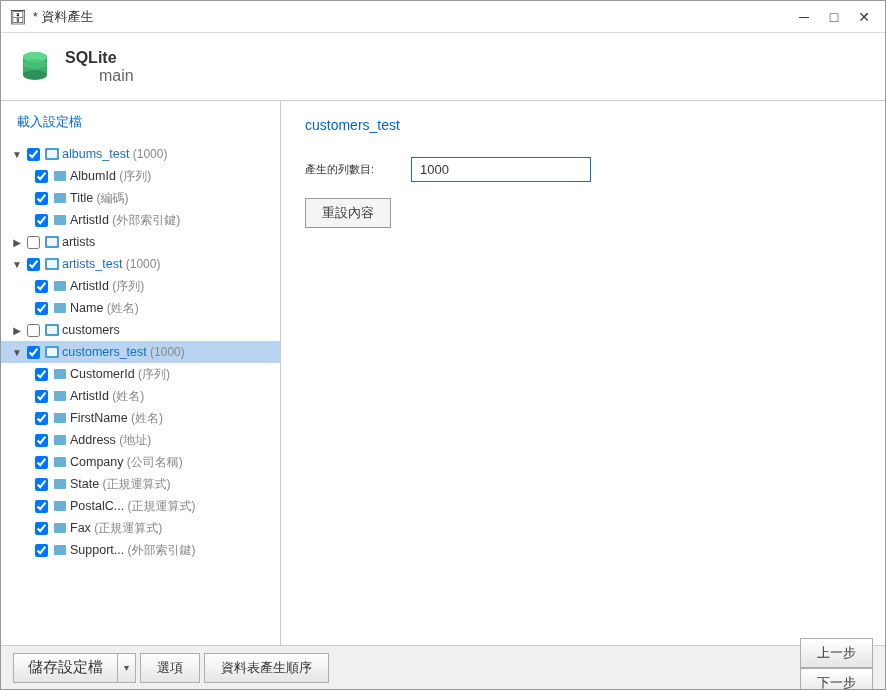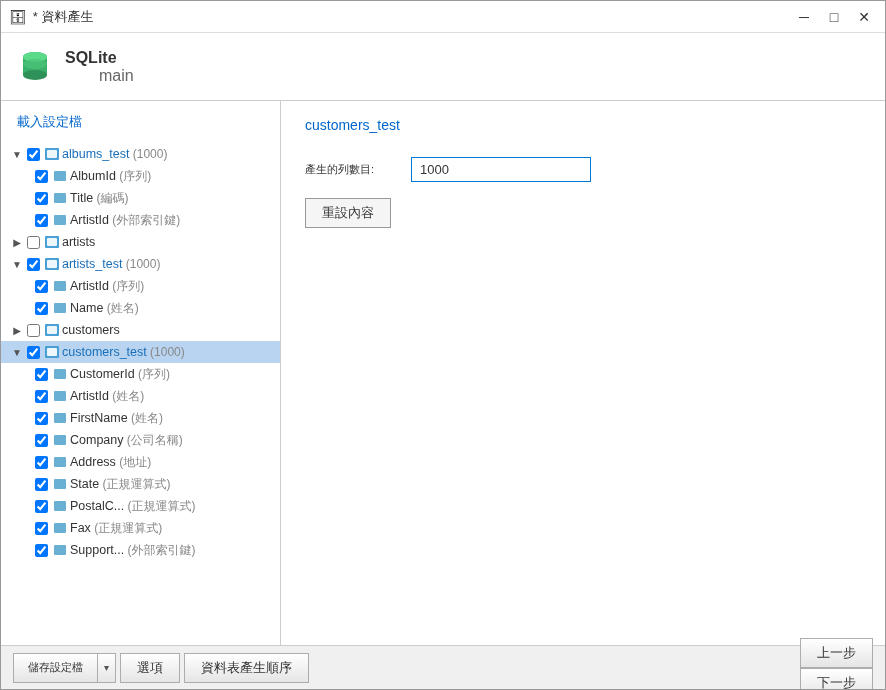--- a/index.html
+++ b/index.html
@@ -151,21 +151,21 @@
     }
     .toolbar-btn-split {
       display: flex;
       height: 30px;
     }
     .toolbar-btn-split .main-part {
       border: 1px solid #adadad;
       background: linear-gradient(to bottom, #fff 0%, #e5e5e5 100%);
       padding: 5px 14px;
       cursor: pointer;
-      font-size: 11px;
+      font-size: 15px;
       color: #333;
       display: flex; align-items: center;
       border-right: none;
     }
     .toolbar-btn-split .drop-part {
       border: 1px solid #adadad;
       background: linear-gradient(to bottom, #fff 0%, #e5e5e5 100%);
       padding: 5px 6px;
       cursor: pointer;
       display: flex; align-items: center;
@@ -372,33 +372,33 @@
         <span class="tree-sublabel">&nbsp;(姓名)</span>
       </div>
 
       <div class="tree-item">
         <span class="tree-indent" style="width:24px;"></span>
         <span class="tree-toggle" style="width:8px;"></span>
         <input type="checkbox" checked="" class="tree-checkbox" style="">
         <span class="tree-node-icon">
           <div class="col-icon"></div>
         </span>
+        <span class="tree-label">Address</span>
+        <span class="tree-sublabel">&nbsp;(地址)</span>
+      </div>
+
+      <div class="tree-item">
+        <span class="tree-indent" style="width:24px;"></span>
+        <span class="tree-toggle" style="width:8px;"></span>
+        <input type="checkbox" checked="" class="tree-checkbox" style="">
+        <span class="tree-node-icon">
+          <div class="col-icon"></div>
+        </span>
         <span class="tree-label">Company</span>
         <span class="tree-sublabel">&nbsp;(公司名稱)</span>
-      </div>
-
-      <div class="tree-item">
-        <span class="tree-indent" style="width:24px;"></span>
-        <span class="tree-toggle" style="width:8px;"></span>
-        <input type="checkbox" checked="" class="tree-checkbox" style="">
-        <span class="tree-node-icon">
-          <div class="col-icon"></div>
-        </span>
-        <span class="tree-label">Address</span>
-        <span class="tree-sublabel">&nbsp;(地址)</span>
       </div>
 
 
       <div class="tree-item">
         <span class="tree-indent" style="width:24px;"></span>
         <span class="tree-toggle" style="width:8px;"></span>
         <input type="checkbox" checked="" class="tree-checkbox" style="">
         <span class="tree-node-icon">
           <div class="col-icon"></div>
         </span>

